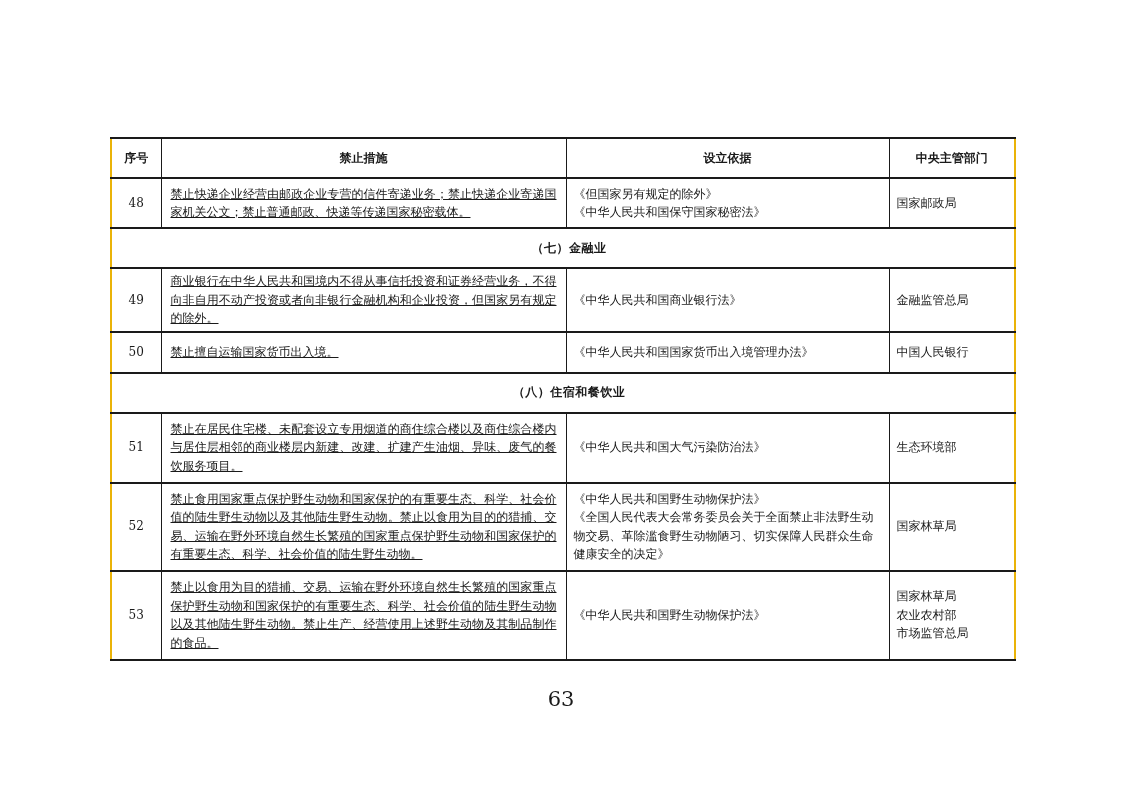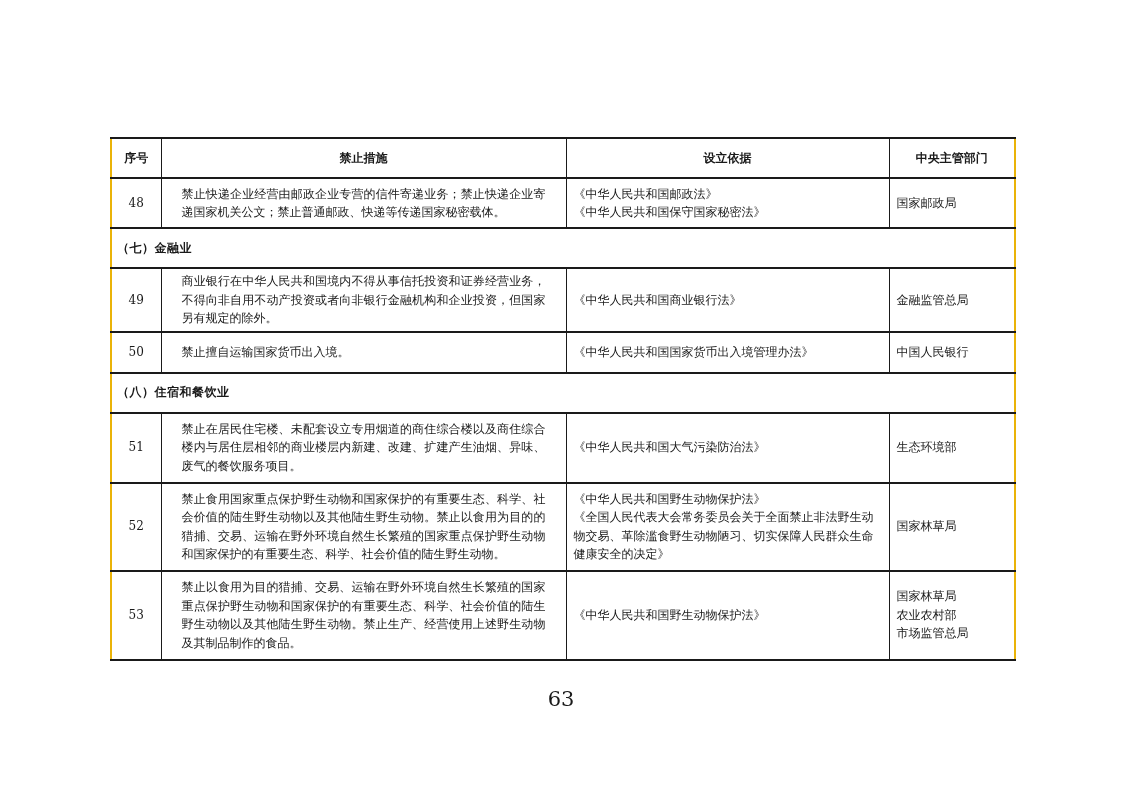--- a/index.html
+++ b/index.html
@@ -36,39 +36,40 @@
     font-size: 14px;
     font-weight: bold;
     text-align: center;
     font-family: "DejaVu Serif", "Liberation Serif", serif;
   }
   td.no-cell {
     text-align: center;
     font-size: 12.5px;
   }
   td.measure-cell {
-    padding: 3px 20px;
+    padding: 3px 9px;
     text-align: justify;
     text-justify: inter-character;
+    text-decoration: underline;
   }
   td.basis-cell {
     padding: 3px 7px;
     text-align: left;
   }
   td.dept-cell {
     padding: 3px 7px;
     text-align: left;
     border-radius: 7px;
   }
   td.section-cell {
     font-family: "DejaVu Sans", "Liberation Sans", sans-serif;
     font-weight: bold;
     font-size: 14.5px;
-    padding-left: 5px;
-    text-align: left;
+    padding-left: 12px;
+    text-align: center;
     letter-spacing: 0.5px;
   }
   .page-number {
     position: absolute;
     top: 671px;
     left: 0;
     width: 100%;
     text-align: center;
     font-size: 21px;
     font-family: "DejaVu Serif", "Liberation Serif", serif;
@@ -92,21 +93,21 @@
       <th class="hdr">序号</th>
       <th class="hdr">禁止措施</th>
       <th class="hdr">设立依据</th>
       <th class="hdr">中央主管部门</th>
     </tr>
 
     <tr style="height:50px">
       <td class="no-cell">48</td>
       <td class="measure-cell">禁止快递企业经营由邮政企业专营的信件寄递业务；禁止快递企业寄递国家机关公文；禁止普通邮政、快递等传递国家秘密载体。</td>
       <td class="basis-cell">
-        <div>《中华人民共和国邮政法》</div>
+        <div>《但国家另有规定的除外》</div>
         <div>《中华人民共和国保守国家秘密法》</div>
       </td>
       <td class="dept-cell">
         <div>国家邮政局</div>
       </td>
     </tr>
 
     <tr style="height:40px">
       <td class="section-cell" colspan="4">（七）金融业</td>
     </tr>

